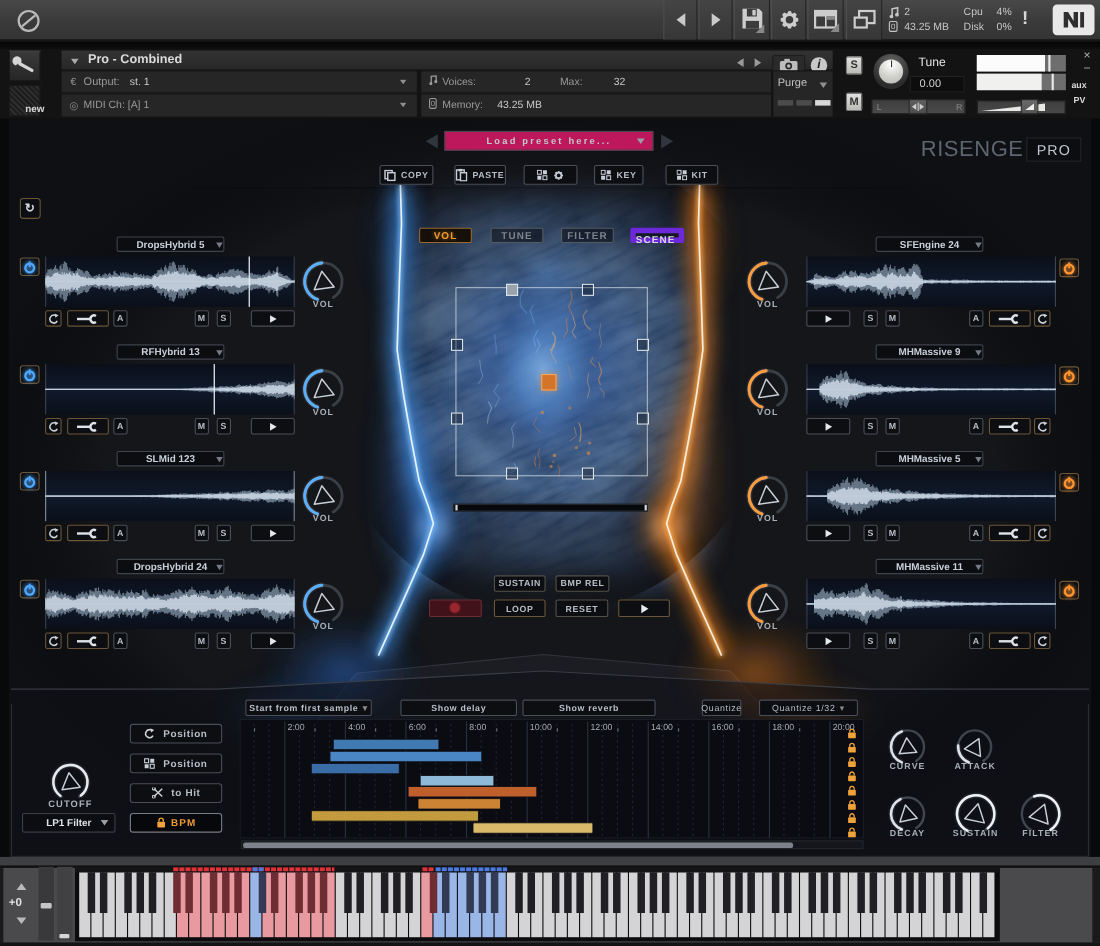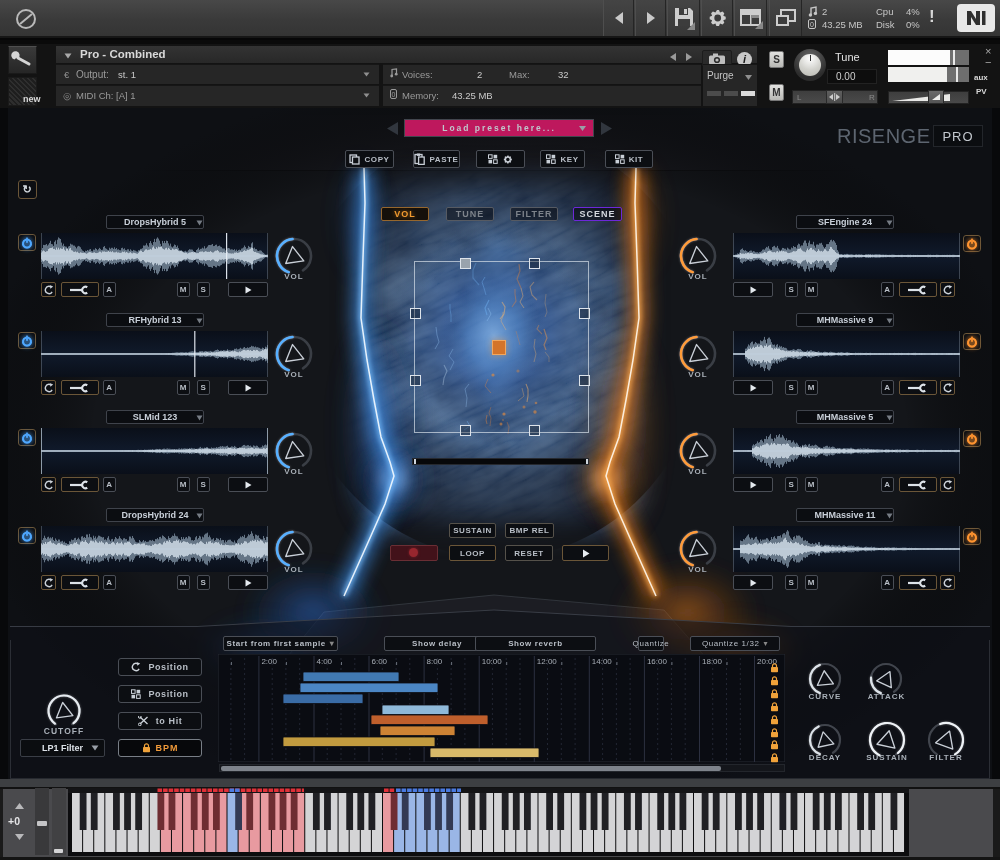--- a/index.html
+++ b/index.html
@@ -373,21 +373,21 @@
 <div class="btn" style="left:605px;top:150px;width:48px;height:18px"><svg width="10" height="10" viewBox="0 0 10 10">
       <rect x="0.5" y="0.8" width="3.6" height="3.6" fill="none" stroke="#c9cfd7" stroke-width="1"></rect>
       <rect x="5.6" y="0.8" width="3.6" height="3.6" fill="#c9cfd7"></rect>
       <rect x="0.5" y="5.8" width="3.6" height="3.6" fill="#c9cfd7"></rect>
       <rect x="5.6" y="5.8" width="3.6" height="3.6" fill="none" stroke="#c9cfd7" stroke-width="1"></rect>
     </svg>KIT</div>
 
 <div class="abs" style="left:381px;top:207px;width:48px;height:14px;background:#15100a;border:1px solid #96672e;border-radius:2px;color:#f09a30;font-size:9px;font-weight:bold;letter-spacing:1px;text-align:center;line-height:13px;text-shadow:0 0 4px rgba(240,150,40,0.6)">VOL</div>
 <div class="abs" style="left:446px;top:207px;width:48px;height:14px;background:rgba(8,10,14,0.55);border:1px solid #565a62;border-radius:2px;color:#7d838b;font-size:9px;font-weight:bold;letter-spacing:1px;text-align:center;line-height:13px">TUNE</div>
 <div class="abs" style="left:510px;top:207px;width:48px;height:14px;background:rgba(8,10,14,0.55);border:1px solid #565a62;border-radius:2px;color:#7d838b;font-size:9px;font-weight:bold;letter-spacing:1px;text-align:center;line-height:13px">FILTER</div>
-<div class="abs" style="left:573px;top:207px;width:49px;height:14px;background:rgba(8,10,14,0.55);border:1px solid #6d28d9;border-radius:2px;color:#d5dae0;font-size:9px;font-weight:bold;letter-spacing:1px;text-align:center;line-height:13px">SCENE</div>
+<div class="abs" style="left:573px;top:207px;width:49px;height:14px;background:rgba(8,10,14,0.55);border:5px solid #6d28d9;border-radius:2px;color:#d5dae0;font-size:9px;font-weight:bold;letter-spacing:1px;text-align:left;line-height:13px">SCENE</div>
 <div class="abs" style="left:414px;top:261px;width:175px;height:172px;border:1px solid rgba(215,223,232,0.7)"></div>
 <div class="abs" style="left:459.5px;top:257.5px;width:11px;height:11px;border:1.5px solid #dde3ea;background:#99a3ad"></div>
 <div class="abs" style="left:528.5px;top:257.5px;width:11px;height:11px;border:1.5px solid #dde3ea;background:rgba(10,14,22,0.35)"></div>
 <div class="abs" style="left:410.0px;top:307.5px;width:11px;height:11px;border:1.5px solid #dde3ea;background:rgba(10,14,22,0.35)"></div>
 <div class="abs" style="left:410.0px;top:375.0px;width:11px;height:11px;border:1.5px solid #dde3ea;background:rgba(10,14,22,0.35)"></div>
 <div class="abs" style="left:578.5px;top:307.5px;width:11px;height:11px;border:1.5px solid #dde3ea;background:rgba(10,14,22,0.35)"></div>
 <div class="abs" style="left:578.5px;top:375.0px;width:11px;height:11px;border:1.5px solid #dde3ea;background:rgba(10,14,22,0.35)"></div>
 <div class="abs" style="left:459.5px;top:424.5px;width:11px;height:11px;border:1.5px solid #dde3ea;background:rgba(10,14,22,0.35)"></div>
 <div class="abs" style="left:528.5px;top:424.5px;width:11px;height:11px;border:1.5px solid #dde3ea;background:rgba(10,14,22,0.35)"></div>
 <div class="abs" style="left:492px;top:340px;width:14px;height:15px;background:#d4742a;border:1px solid #f2a75e;box-shadow:0 0 6px rgba(240,140,40,0.5)"></div>
@@ -754,23 +754,23 @@
       <polygon points="5.6,0 9.2,1.6 6.4,3.8" fill="#ccd2d9"></polygon>
     </svg>
   </div>
 <svg class="abs" style="left:676px;top:526px" width="44" height="44" viewBox="0 0 44 44">
     <path d="M31.01,37.42 A17,17 0 1 0 12.99,37.42" stroke="#3a3e45" stroke-width="2.6" fill="none" stroke-linecap="round"></path>
     <path d="M20.52,6.06 A17,17 0 0 0 16.75,39.17" stroke="#ff9c38" stroke-width="2.6" fill="none" stroke-linecap="round" opacity="1.0" filter="url(#kglow)"></path>
     <polygon points="20.53,13.56 13.69,30.49 31.77,27.95" fill="none" stroke="#c9cfd7" stroke-width="1.35" stroke-linejoin="round"></polygon>
   </svg>
 <div class="lbl" style="left:684px;top:565px;width:28px;font-size:8px">VOL</div>
 <div class="btn" style="left:223px;top:636px;width:115px;height:15px;font-weight:bold;font-size:8px">Start from first sample<span style="color:#888">▾</span></div>
-<div class="btn" style="left:384px;top:636px;width:106px;height:15px">Show delay</div>
+<div class="btn" style="left:364px;top:636px;width:106px;height:15px">Show delay</div>
 <div class="btn" style="left:475px;top:636px;width:121px;height:15px">Show reverb</div>
-<div class="btn" style="left:638px;top:636px;width:26px;height:15px;font-weight:normal">Quantize</div>
+<div class="btn" style="left:638px;top:636px;width:36px;height:15px;font-weight:normal">Quantize</div>
 <div class="btn" style="left:690px;top:636px;width:90px;height:15px;font-weight:normal">Quantize 1/32 <span style="color:#888">▾</span></div>
 <div class="abs" style="left:10px;top:640px;width:1px;height:139px;background:#2b2e35"></div>
 <div class="abs" style="left:989px;top:640px;width:1px;height:139px;background:#2b2e35"></div>
 <div class="abs" style="left:10px;top:778px;width:980px;height:1px;background:#26292f"></div>
 <div class="btn" style="left:118px;top:658px;width:84px;height:18px;font-size:9px;border-radius:3px"><svg width="10" height="10" viewBox="0 0 10 10">
       <path d="M6.23,1.62 A3.6,3.6 0 1 0 8.12,6.80" stroke="#ccd2d9" stroke-width="1.4" fill="none"></path>
       <polygon points="5.6,0 9.2,1.6 6.4,3.8" fill="#ccd2d9"></polygon>
     </svg>&nbsp;Position</div>
 <div class="btn" style="left:118px;top:685px;width:84px;height:18px;font-size:9px;border-radius:3px"><svg width="10" height="10" viewBox="0 0 10 10">
       <rect x="0.5" y="0.8" width="3.6" height="3.6" fill="none" stroke="#c9cfd7" stroke-width="1"></rect>

